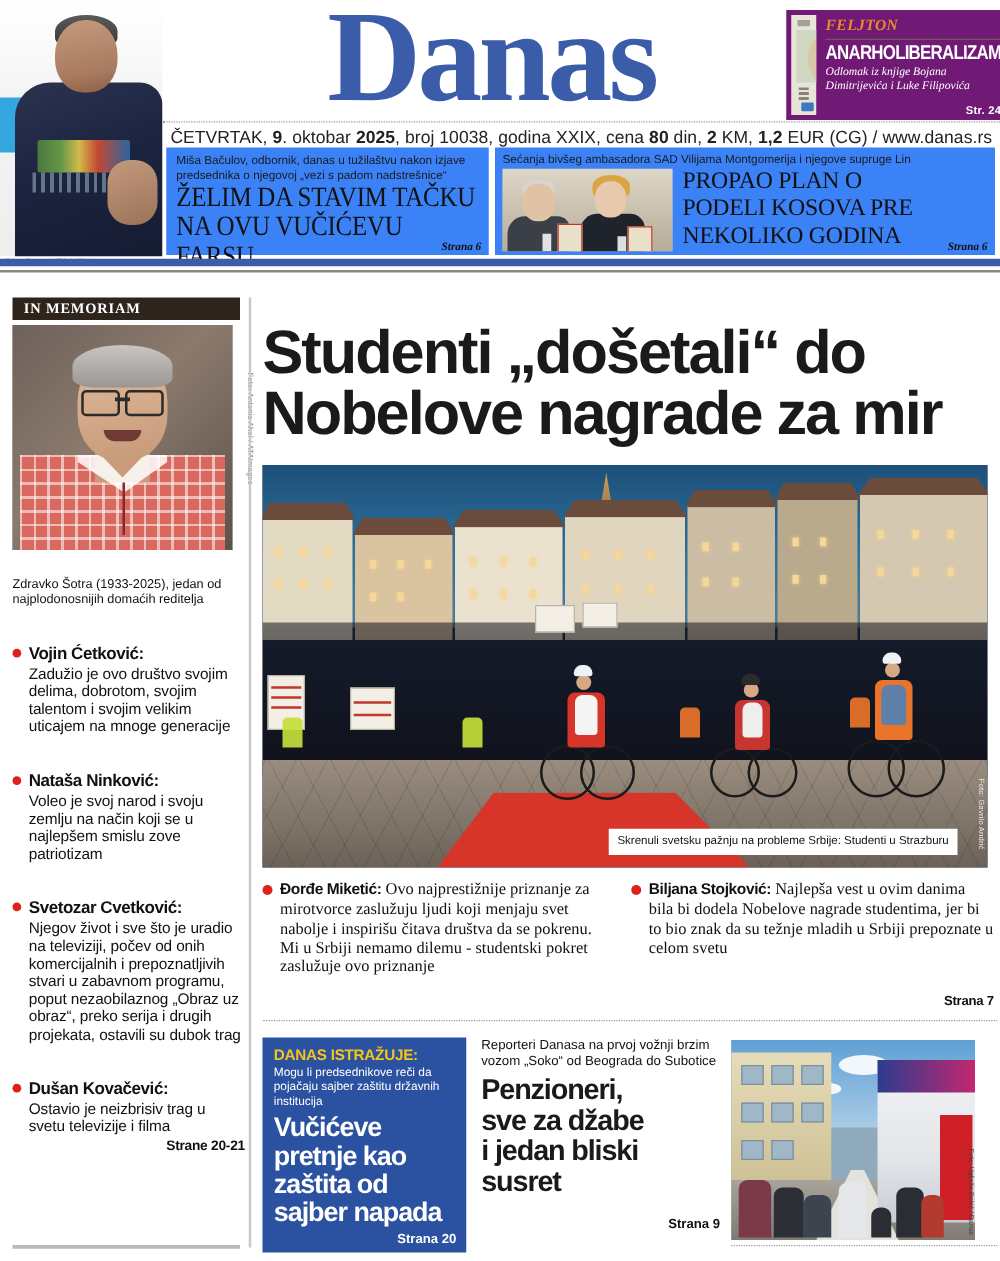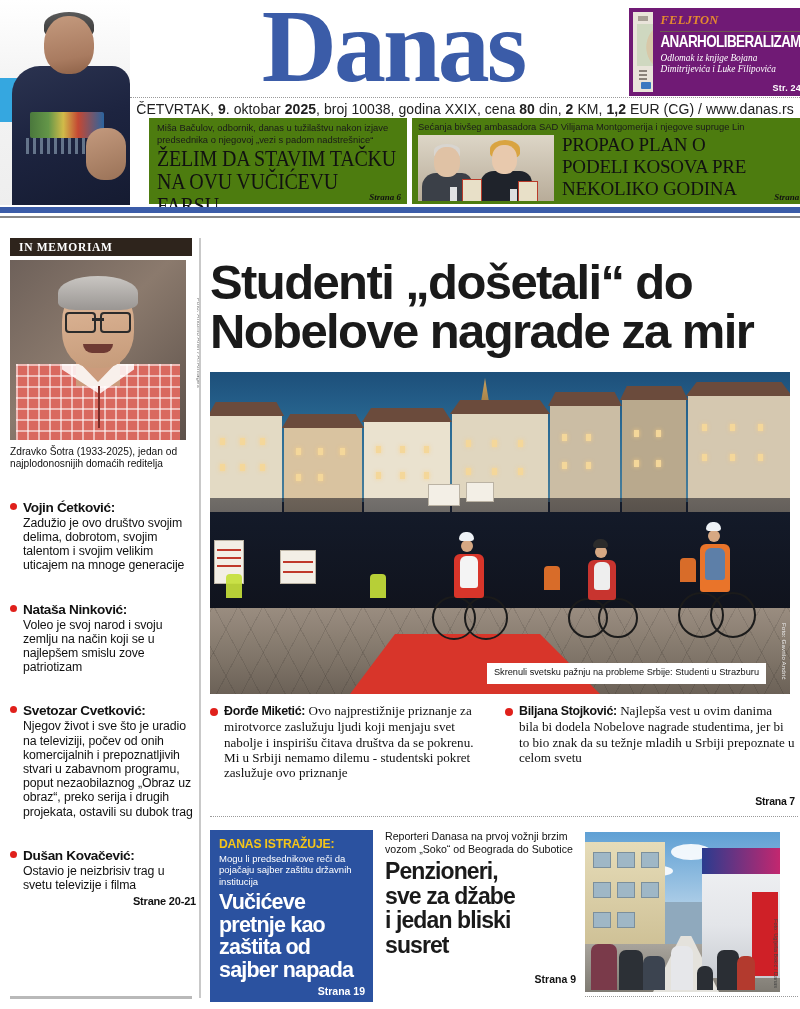--- a/index.html
+++ b/index.html
@@ -115,21 +115,21 @@
   }
 
   .dateline{
     position:absolute;left:130px;top:101px;width:670px;text-align:center;
     font-size:14px;color:#222;letter-spacing:.05px;
   }
   .dateline b{font-weight:bold;}
 
   
   .hbox{
-    position:absolute;background:#4d7c0f;margin-left:16px;
+    position:absolute;background:#3b82f6;
   }
   .hbox-l{left:133px;top:118px;width:258px;height:86px;}
   .hbox-r{left:396px;top:118px;width:400px;height:86px;}
   .hbox .hb-kicker{
     font-size:9.4px;line-height:11.6px;color:#1a1a1a;padding:4px 6px 0 8px;
   }
   .hbox-r .hb-kicker{padding:3px 6px 0 6px;}
   .hbox .hb-title{
     font-family:"Liberation Serif", serif;
     font-size:20px;line-height:20.5px;letter-spacing:-.2px;color:#111;
@@ -190,21 +190,21 @@
                      repeating-linear-gradient(180deg,rgba(255,255,255,.55) 0 2px,transparent 2px 11px);
   }
   .mem-photo .mneck{position:absolute;left:66px;top:100px;width:44px;height:26px;background:#cc9b7c;}
   .mem-photo .mcollar{position:absolute;left:52px;top:104px;width:72px;height:30px;background:#fff;clip-path:polygon(0 0,26% 0,50% 60%,74% 0,100% 0,100% 18%,52% 100%,0 18%);opacity:.85;}
   .mem-photo .mcord{position:absolute;left:88px;top:126px;width:2px;height:42px;background:#7a2e2a;}
   .mem-credit{
     position:absolute;left:186px;top:60px;
     writing-mode:vertical-rl;font-size:6px;color:#777;letter-spacing:.2px;white-space:nowrap;
   }
   .mem-deck{
-    margin-top:6px;width:182px;font-size:10.2px;line-height:12.4px;color:#111;
+    margin-top:22px;width:182px;font-size:10.2px;line-height:12.4px;color:#111;
   }
   .mem-head{
     margin-top:3px;width:186px;
     font-weight:bold;font-size:25px;line-height:26.5px;letter-spacing:-.9px;color:#1a1a1a;
   }
   .quotes{margin-top:7px;width:186px;}
   .q-item{position:relative;padding-left:13px;margin-bottom:1px;margin-top:27px;}
   .q-bullet{
     position:absolute;left:0;top:5px;width:7px;height:7px;border-radius:50%;background:#E0201B;
   }
@@ -590,21 +590,21 @@
 
   <div class="bluebox">
     <div class="bkick">DANAS ISTRAŽUJE:</div>
     <div class="bdeck">Mogu li predsednikove reči da pojačaju sajber zaštitu državnih institucija</div>
     <div class="btitle">
       <div>Vučićeve</div>
       <div>pretnje kao</div>
       <div>zaštita od</div>
       <div>sajber napada</div>
     </div>
-    <div class="bstrana">Strana 19</div>
+    <div class="bstrana">Strana 20</div>
   </div>
 
   <div class="promo2">
     <div class="deck">Reporteri Danasa na prvoj vožnji brzim vozom „Soko“ od Beograda do Subotice</div>
     <div class="title">
       <div>Penzioneri,</div>
       <div>sve za džabe</div>
       <div>i jedan bliski</div>
       <div>susret</div>
     </div>

